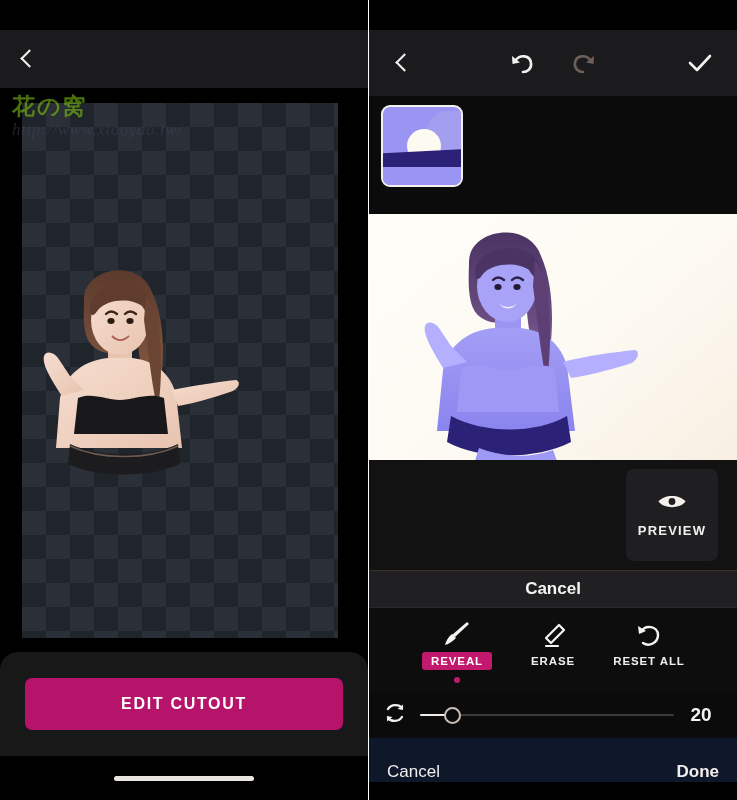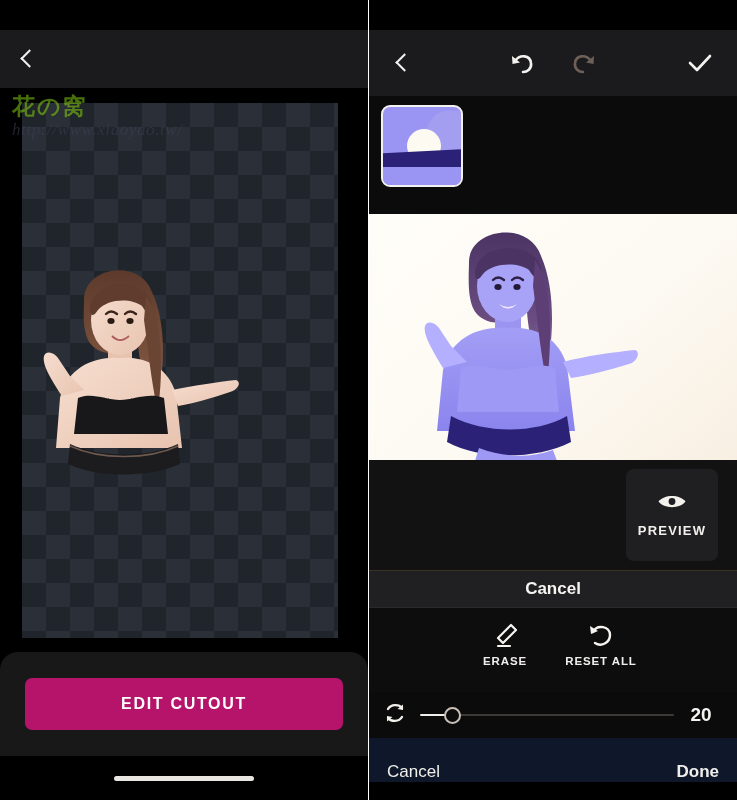--- a/index.html
+++ b/index.html
@@ -300,20 +300,30 @@
           </svg>
         </span>
         <span class="preview-label">PREVIEW</span>
       </div>
     </div>
 
     <div class="r-sectiontitle">Cancel</div>
 
     <div class="r-tools">
 
+      <div class="tool">
+        <span class="tool-icon">
+          <svg width="30" height="30" viewBox="0 0 30 30">
+            <path d="M25 4 L27 6 L13 19 L10 17 Z" fill="#f6f3f0"></path>
+            <path d="M12 18 L10 16 C6 19 4 23 3 27 C7 26 11 23 14 20Z" fill="#f6f3f0"></path>
+          </svg>
+        </span>
+        <span class="tool-label active">REVEAL</span>
+        <span class="tool-dot"></span>
+      </div>
 
       <div class="tool">
         <span class="tool-icon">
           <svg width="30" height="30" viewBox="0 0 30 30">
             <path d="M21 4 L26 9 L13 22 L8 17 Z" fill="none" stroke="#f6f3f0" stroke-width="2.2" stroke-linejoin="round"></path>
             <path d="M8 25 L20 25" stroke="#f6f3f0" stroke-width="2.2" stroke-linecap="round"></path>
           </svg>
         </span>
         <span class="tool-label">ERASE</span>
         <span class="tool-dot hidden"></span>

